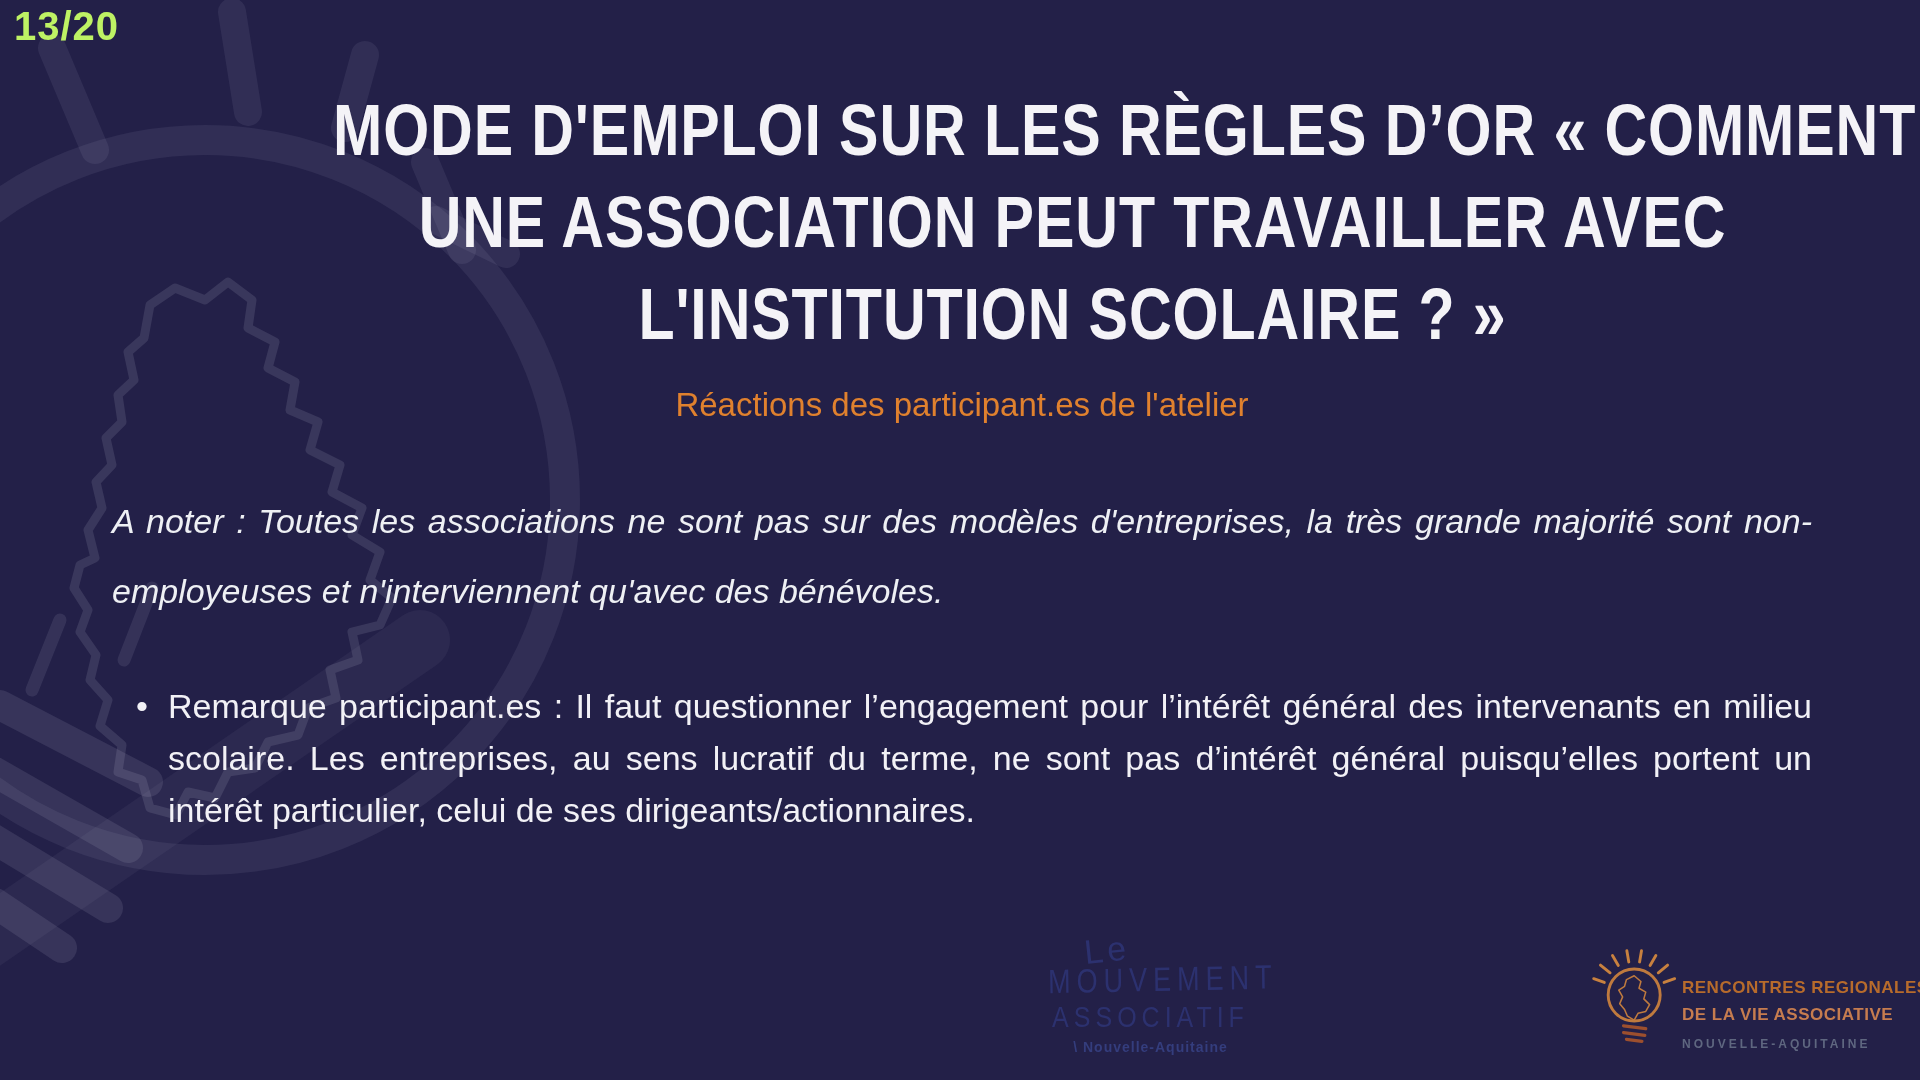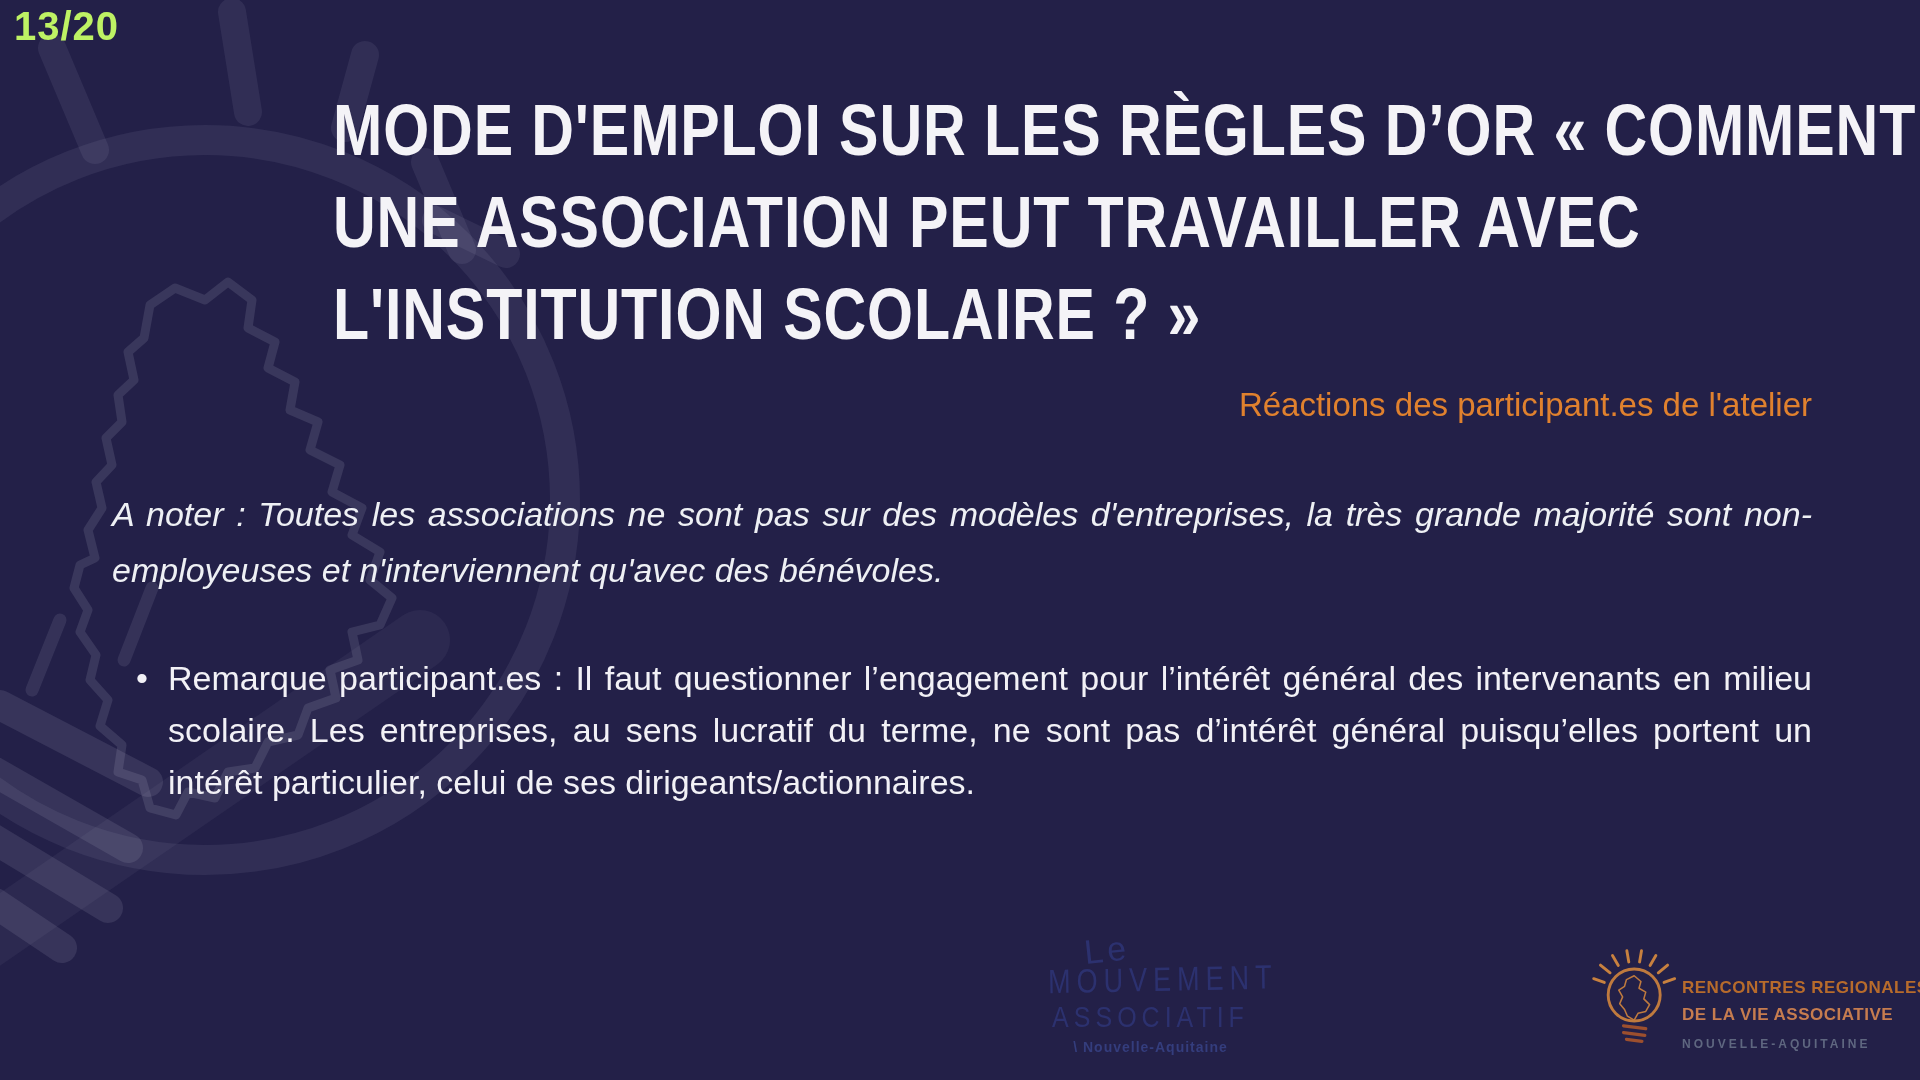--- a/index.html
+++ b/index.html
@@ -30,42 +30,42 @@
   }
   
   .content {
     position: absolute;
     left: 112px;
     right: 108px;
     top: 0;
   }
   .title {
     margin-top: 84px;
-    text-align: left;
+    text-align: center;
   }
   .title-line {
     font-size: 68px;
     line-height: 92px;
     font-weight: 700;
     letter-spacing: 1px;
     color: #f4f3f7;
     white-space: nowrap;
     transform: scaleX(0.87) scaleY(1.05);
     transform-origin: 100% 50%;
   }
   .subtitle {
     margin-top: 26px;
-    text-align: right;
+    text-align: center;
     font-size: 33px;
     color: #e0812e;
   }
   .note {
     margin-top: 62px;
     font-size: 34px;
-    line-height: 56px;
+    line-height: 70px;
     font-style: italic;
     text-align: justify;
     color: #eef0f4;
   }
   .bullet-list { margin-top: 54px; }
   .bullet-item {
     position: relative;
     padding-left: 56px;
     font-size: 34px;
     line-height: 52px;

